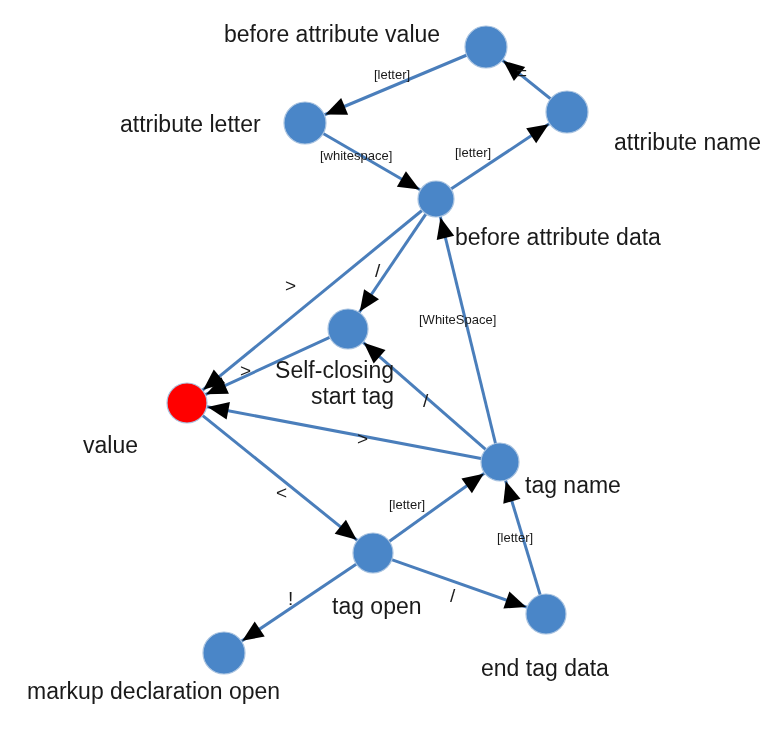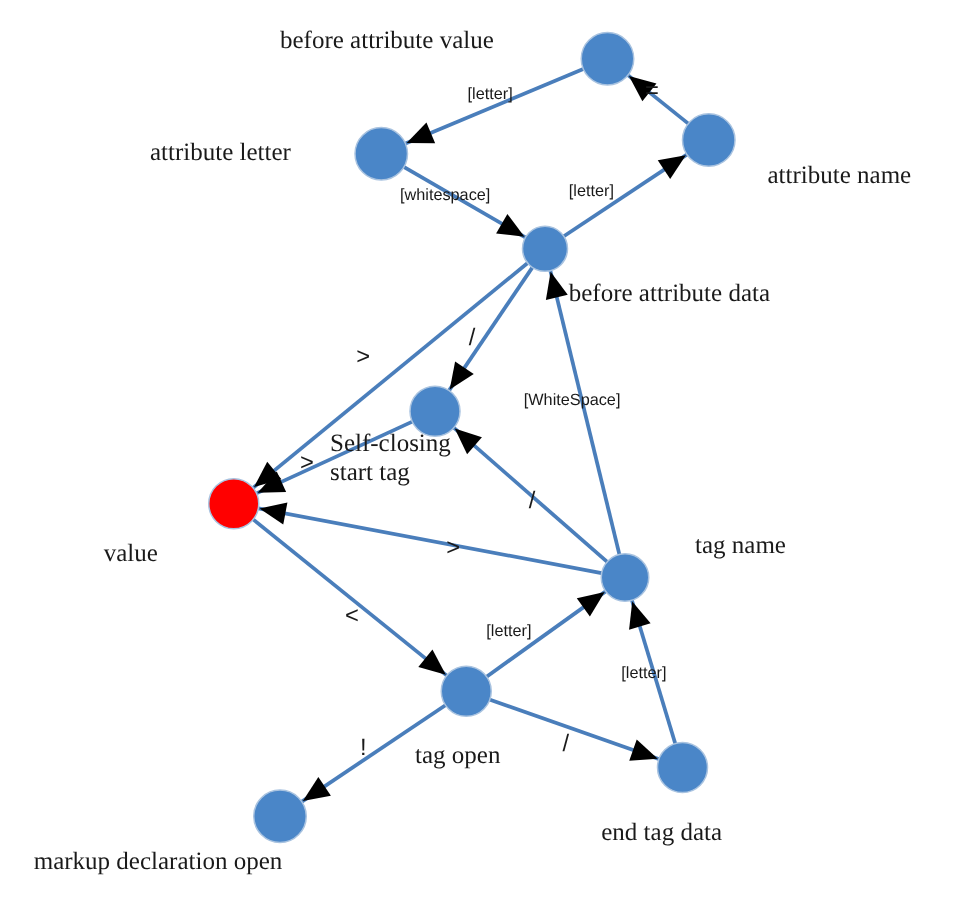--- a/index.html
+++ b/index.html
@@ -38,22 +38,22 @@
     stroke: #a9c3e0;
     stroke-width: 1.2;
   }
   .node-circle.start {
     fill: #ff0000;
     stroke: #a9c3e0;
     stroke-width: 1.2;
   }
   .node-label {
     position: absolute;
-    font-family: Liberation Serif, serif;
-    font-size: 20px;
+    font-family: Liberation Sans, sans-serif;
+    font-size: 23px;
     color: #1a1a1a;
     white-space: nowrap;
     line-height: 1.15;
   }
   .node-label.two-line {
     white-space: normal;
     text-align: left;
     width: 130px;
   }
   .edge-label {
@@ -130,20 +130,20 @@
       <div class="edge-label sym" style="left: 357px; top: 428px;">&gt;</div>
       <div class="edge-label sym" style="left: 276px; top: 482px;">&lt;</div>
       <div class="edge-label" style="left: 389px; top: 497px;">[letter]</div>
       <div class="edge-label sym" style="left: 450px; top: 585px;">/</div>
       <div class="edge-label" style="left: 497px; top: 530px;">[letter]</div>
       <div class="edge-label sym" style="left: 288px; top: 588px;">!</div>
       <div class="node-label" style="left: 224px; top: 21px;">before attribute value</div>
       <div class="node-label" style="left: 614px; top: 129px;">attribute name</div>
       <div class="node-label" style="left: 120px; top: 111px;">attribute letter</div>
       <div class="node-label" style="left: 455px; top: 224px;">before attribute data</div>
-      <div class="node-label two-line" style="left: 264px; top: 344px;">Self-closing start tag</div>
+      <div class="node-label two-line" style="left: 264px; top: 357px; text-align: right;">Self-closing start tag</div>
       <div class="node-label" style="left: 83px; top: 432px;">value</div>
-      <div class="node-label" style="left: 525px; top: 425px; margin-left: 31px;">tag name</div>
+      <div class="node-label" style="left: 525px; top: 472px;">tag name</div>
       <div class="node-label" style="left: 332px; top: 593px;">tag open</div>
       <div class="node-label" style="left: 481px; top: 655px;">end tag data</div>
       <div class="node-label" style="left: 27px; top: 678px;">markup declaration open</div>
     </div>
 </div>
 
 </body></html>

